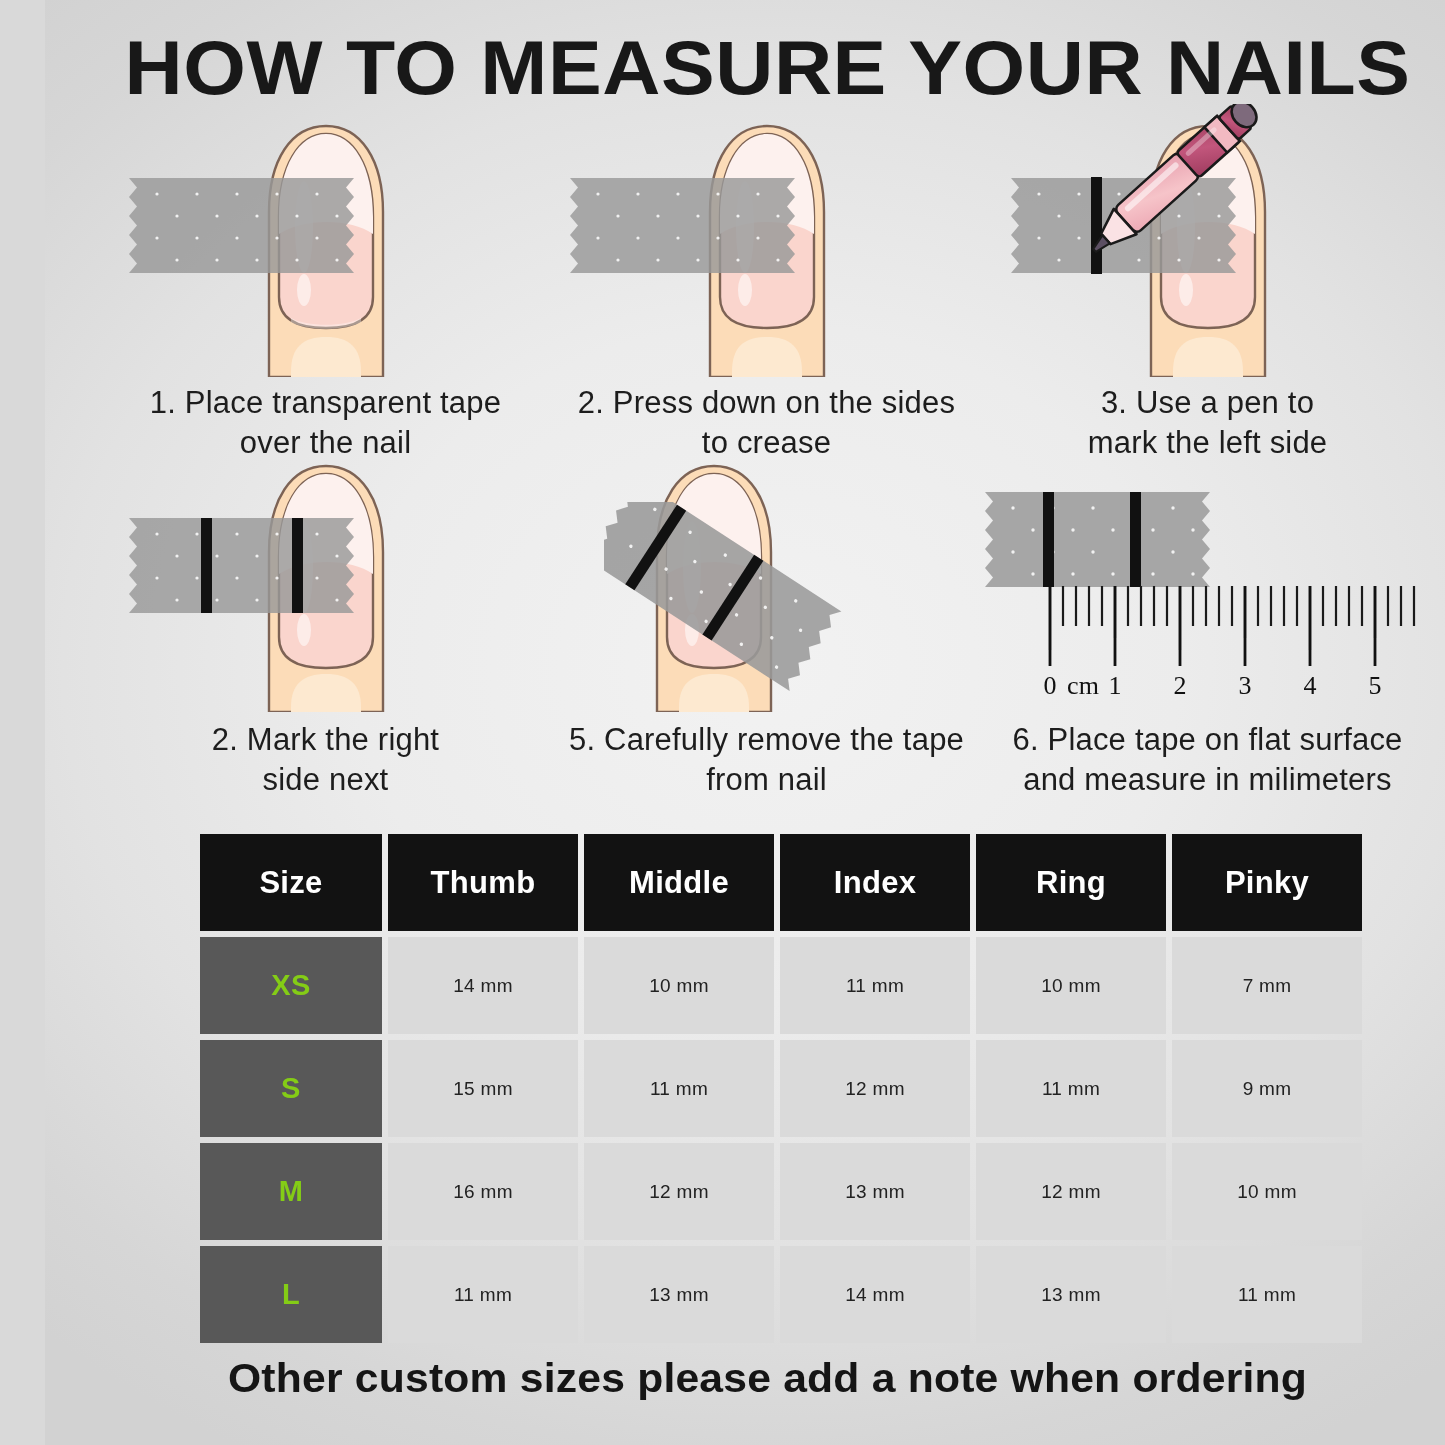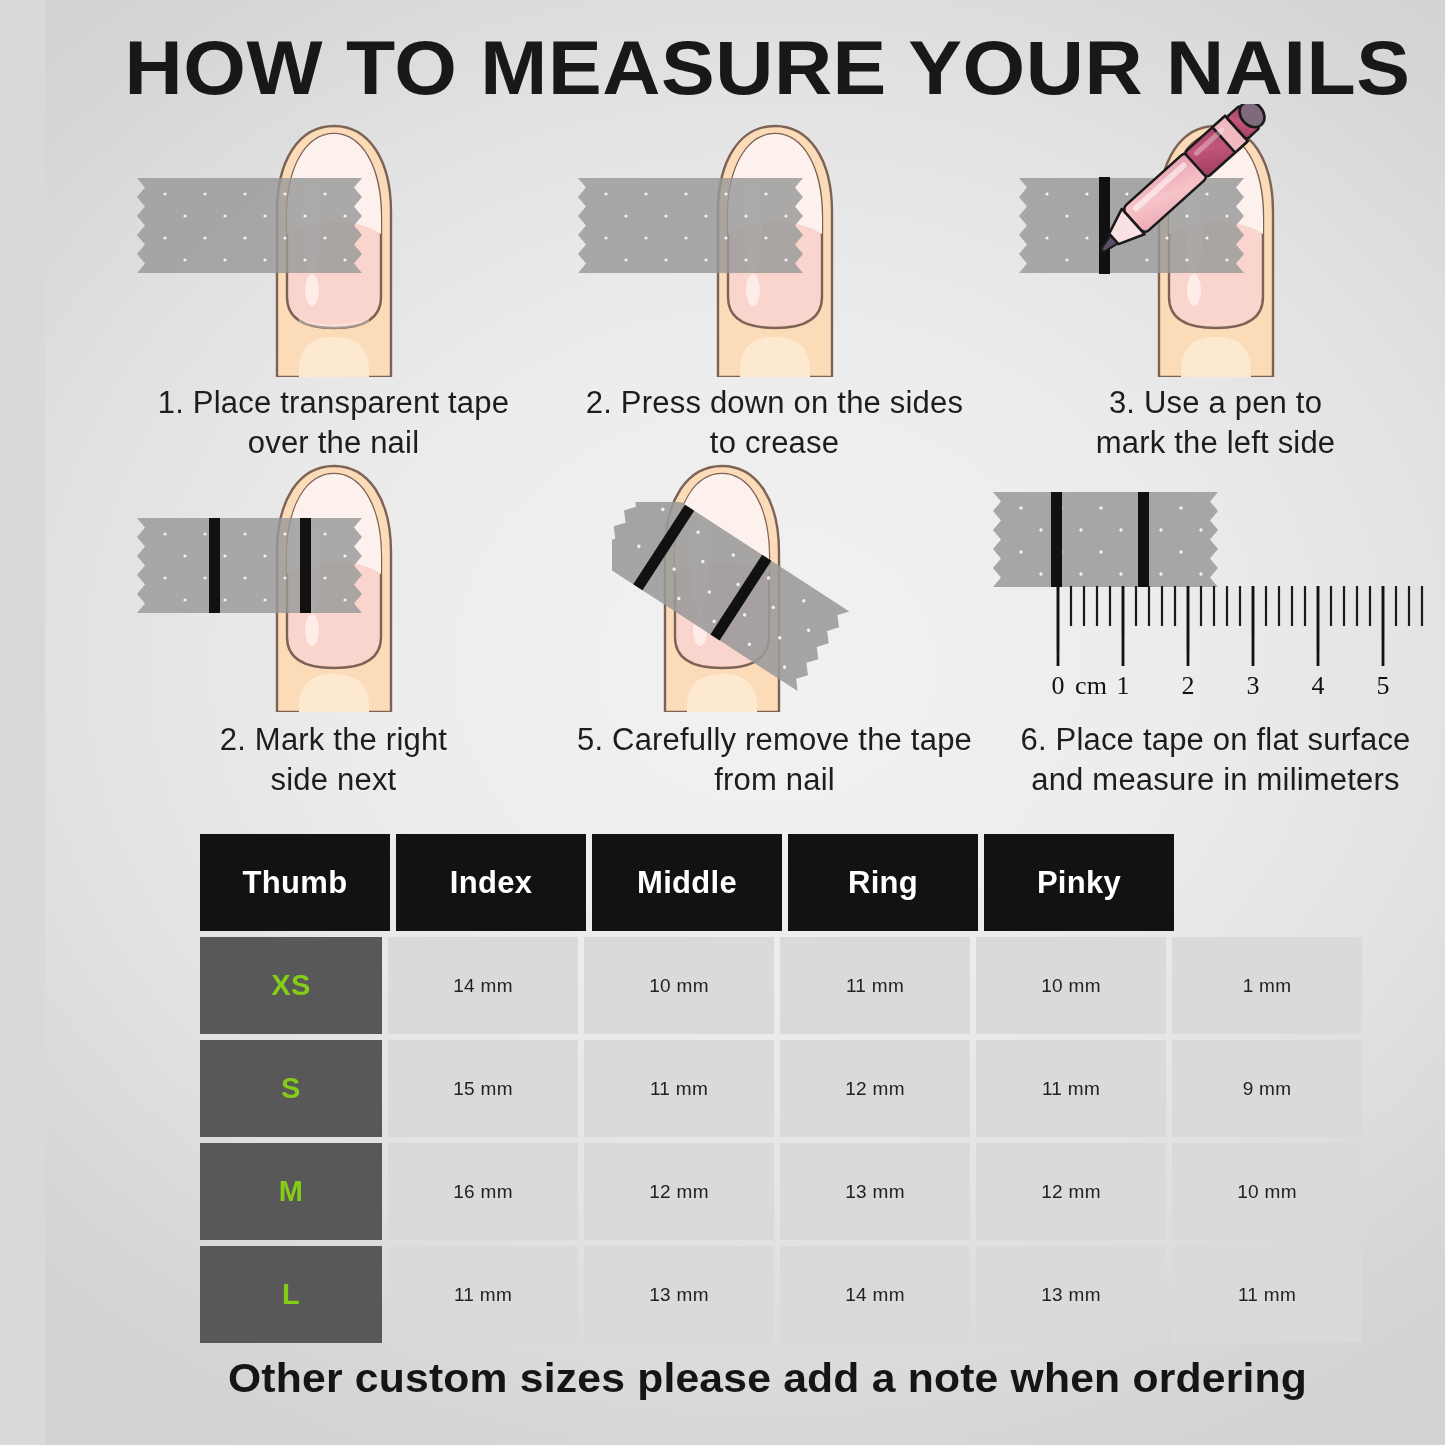--- a/index.html
+++ b/index.html
@@ -24,21 +24,21 @@
     font-weight:bold;
     font-size:76px;
     letter-spacing:0.5px;
     color:#181818;
     transform:scaleX(1.06);
     white-space:nowrap;
   }
 
   
   .steps{
-    position:absolute;left:68px;top:110px;width:1325px;
+    position:absolute;left:60px;top:110px;width:1325px;
   }
   .row{display:flex;}
   .step{width:441px;position:relative;}
   .art{height:265px;position:relative;}
   .caption{
     text-align:center;
     font-size:31px;
     font-weight:400;
     color:#1d1d1d;
     line-height:1.28;
@@ -473,34 +473,35 @@
         <div class="caption">
           <div>6. Place tape on flat surface</div>
           <div>and measure in milimeters</div>
         </div>
       </div>
     </div>
   </div>
 
   <div class="table">
     <div class="trow">
+      <div class="cell c-size hdr">Size</div>
       <div class="cell c-dat  hdr">Thumb</div>
+      <div class="cell c-dat  hdr">Middle</div>
       <div class="cell c-dat  hdr">Index</div>
-      <div class="cell c-dat  hdr">Middle</div>
       <div class="cell c-dat  hdr">Ring</div>
       <div class="cell c-dat  hdr">Pinky</div>
     </div>
 
     <div class="trow">
       <div class="cell c-size sz">XS</div>
       <div class="cell c-dat  val">14 mm</div>
       <div class="cell c-dat  val">10 mm</div>
       <div class="cell c-dat  val">11 mm</div>
       <div class="cell c-dat  val">10 mm</div>
-      <div class="cell c-dat  val">1 mm</div>
+      <div class="cell c-dat  val">7 mm</div>
     </div>
 
     <div class="trow">
       <div class="cell c-size sz">S</div>
       <div class="cell c-dat  val">15 mm</div>
       <div class="cell c-dat  val">11 mm</div>
       <div class="cell c-dat  val">12 mm</div>
       <div class="cell c-dat  val">11 mm</div>
       <div class="cell c-dat  val">9 mm</div>
     </div>

